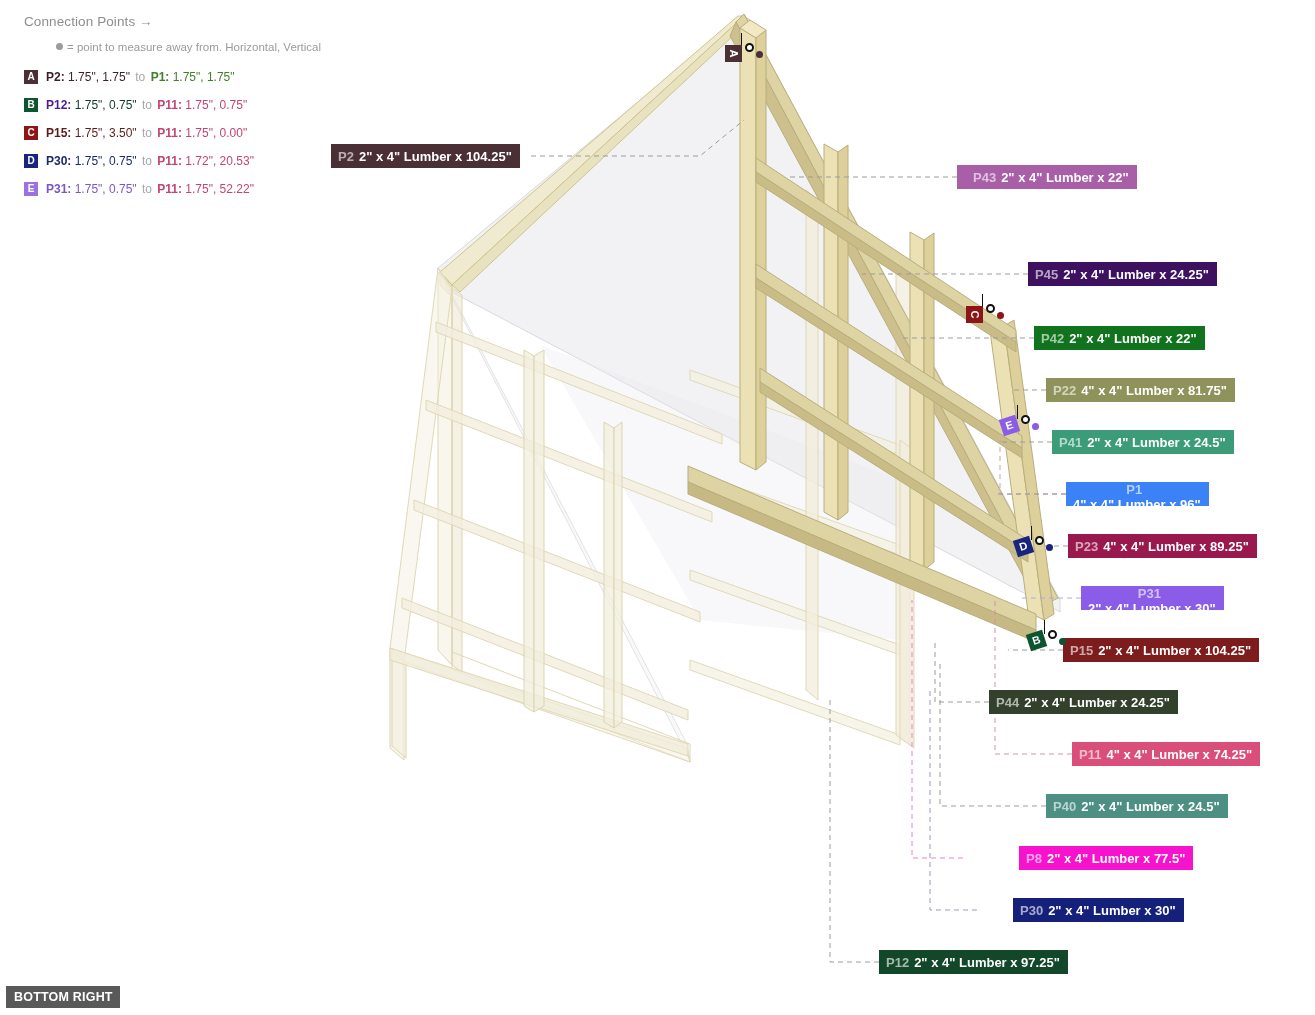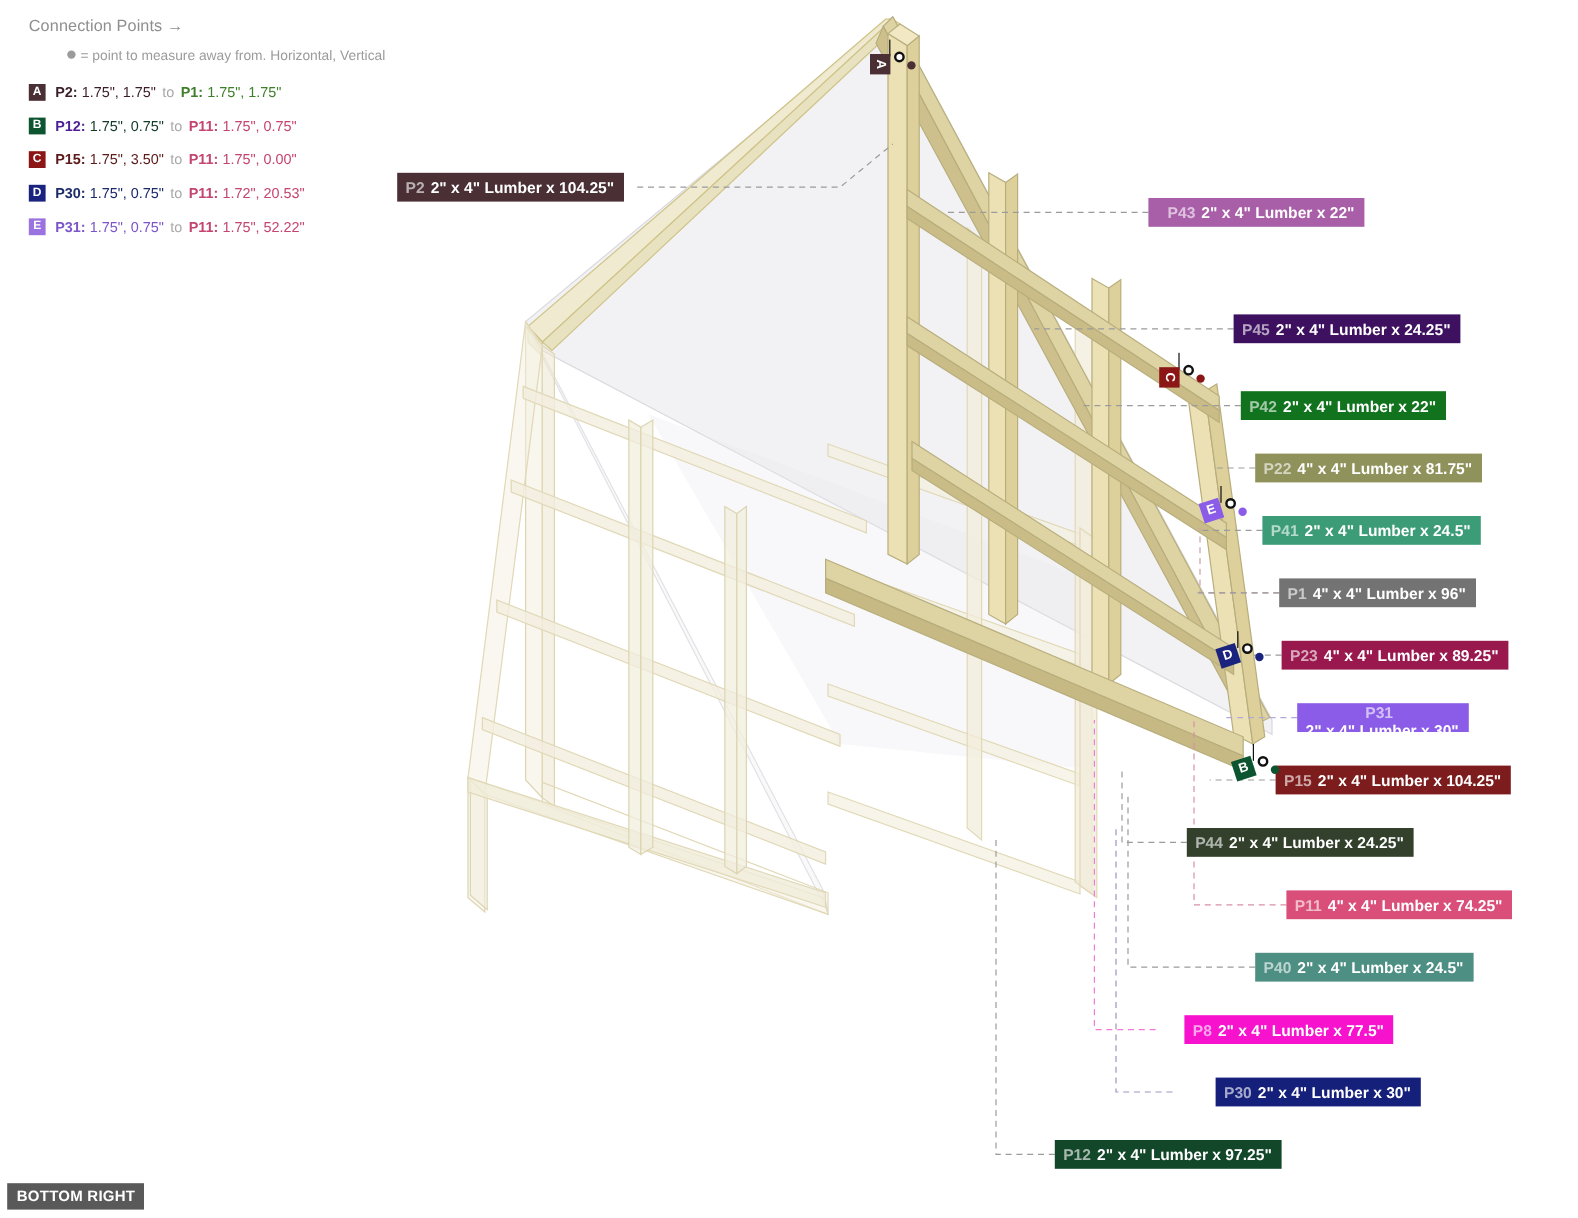--- a/index.html
+++ b/index.html
@@ -316,21 +316,21 @@
         <span class="desc">2" x 4" Lumber  x 22"</span>
       </div>
       <div class="callout" style="left: 1046px; top: 378px; background: rgb(143, 146, 90);">
         <span class="pid">P22</span>
         <span class="desc">4" x 4" Lumber x 81.75"</span>
       </div>
       <div class="callout" style="left: 1052px; top: 430px; background: rgb(61, 156, 120);">
         <span class="pid">P41</span>
         <span class="desc">2" x 4" Lumber  x 24.5"</span>
       </div>
-      <div class="callout" style="left: 1066px; top: 482px; background: #737373;">
+      <div class="callout" style="left: 1066px; top: 482px; background: #3b82f6; flex-direction: column;">
         <span class="pid">P1</span>
         <span class="desc">4" x 4" Lumber x 96"</span>
       </div>
       <div class="callout" style="left: 1068px; top: 534px; background: rgb(153, 25, 79);">
         <span class="pid">P23</span>
         <span class="desc">4" x 4" Lumber x 89.25"</span>
       </div>
       <div class="callout" style="left: 1081px; top: 586px; background: rgb(139, 92, 232); flex-direction: column;">
         <span class="pid">P31</span>
         <span class="desc">2" x 4" Lumber  x 30"</span>
@@ -344,21 +344,21 @@
         <span class="desc">2" x 4" Lumber  x 24.25"</span>
       </div>
       <div class="callout" style="left: 1072px; top: 742px; background: rgb(218, 79, 122);">
         <span class="pid">P11</span>
         <span class="desc">4" x 4" Lumber x 74.25"</span>
       </div>
       <div class="callout" style="left: 1046px; top: 794px; background: rgb(77, 143, 131);">
         <span class="pid">P40</span>
         <span class="desc">2" x 4" Lumber  x 24.5"</span>
       </div>
-      <div class="callout" style="left: 987px; top: 846px; background: rgb(247, 18, 205);">
+      <div class="callout" style="left: 1019px; top: 846px; background: rgb(247, 18, 205);">
         <span class="pid">P8</span>
         <span class="desc">2" x 4" Lumber  x 77.5"</span>
       </div>
       <div class="callout" style="left: 977px; top: 898px; background: rgb(21, 32, 122); margin-left: 36px;">
         <span class="pid">P30</span>
         <span class="desc">2" x 4" Lumber  x 30"</span>
       </div>
       <div class="callout" style="left: 879px; top: 950px; background: rgb(19, 71, 42);">
         <span class="pid">P12</span>
         <span class="desc">2" x 4" Lumber  x 97.25"</span>

